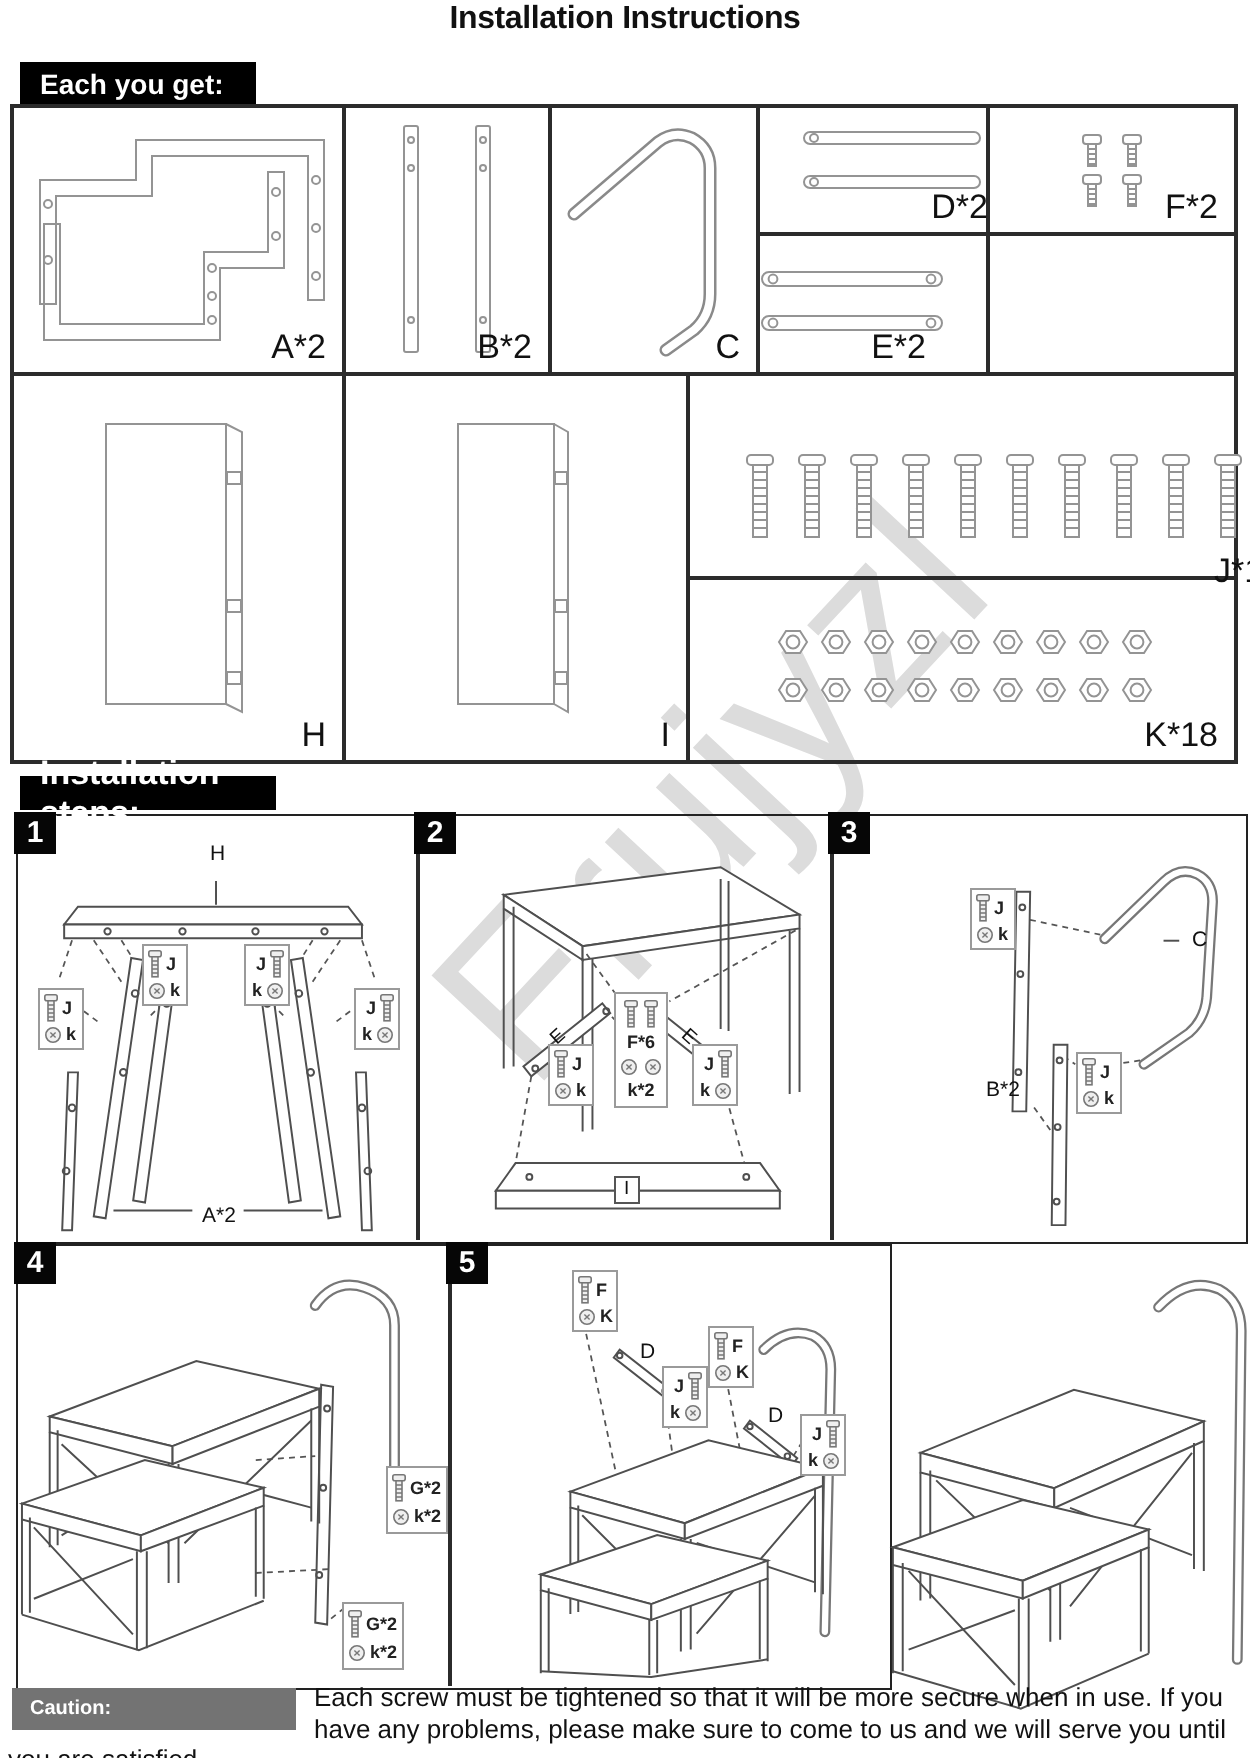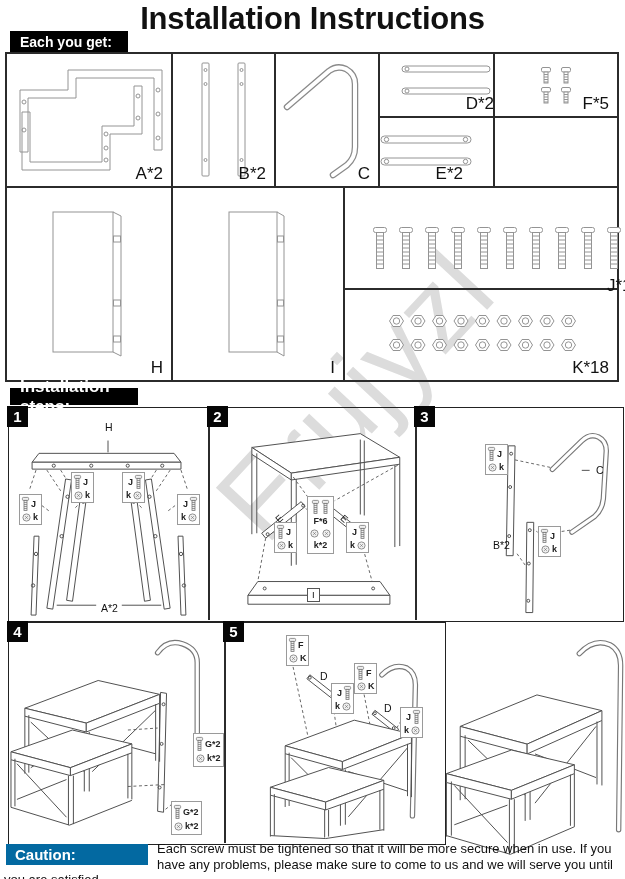--- a/index.html
+++ b/index.html
@@ -5,21 +5,21 @@
   html,body { margin:0; padding:0; background:#fff; }
   .page { position:relative; width:625px; height:879px; background:#fff; overflow:hidden;
           font-family:"Liberation Sans", sans-serif; color:#111; }
   .page * { box-sizing:border-box; }
 
   
   .wm { position:absolute; left:355px; top:395px; transform:translate(-50%,-50%) rotate(-47deg);
         font-size:112px; color:#dcdcdc; white-space:nowrap; z-index:0; letter-spacing:2px; }
 
   h1.title { position:absolute; left:0; top:1px; width:100%; margin:0; text-align:center;
-             font-size:31px; font-weight:bold; letter-spacing:-0.2px; z-index:2; }
+             font-size:16px; font-weight:bold; letter-spacing:-0.2px; z-index:2; }
 
   .tag { position:absolute; background:#000; color:#fff; font-weight:bold; z-index:4;
          display:flex; align-items:center; padding:0 0 0 10px; }
   #tag-what  { left:10px; top:31px;  width:118px; height:21px; font-size:14px; }
   #tag-steps { left:10px; top:388px; width:128px; height:17px; font-size:17px; }
 
   
   .grid { position:absolute; left:5px; top:52px; width:614px; height:330px;
           border:2px solid #2b2b2b; z-index:1; }
   .gl { position:absolute; background:#2b2b2b; z-index:2; }
@@ -60,21 +60,21 @@
 
   
   .dlab { position:absolute; font-size:10.5px; color:#111; z-index:3; line-height:1; }
   .ibox { border:1px solid #555; background:#fff; padding:1px 4px; font-size:9.5px; }
   .erot { transform:rotate(-42deg); font-size:9.5px; }
   .erot2{ transform:rotate(42deg);  font-size:9.5px; }
 
   
   .caution { position:absolute; left:4px; top:841px; width:612px; font-size:13px;
              line-height:15.6px; z-index:3; }
-  .caution .ctag { float:left; background:#0369a1; color:#fff; font-weight:bold; font-size:15px;
+  .caution .ctag { float:left; background:#737373; color:#fff; font-weight:bold; font-size:10px;
                    width:142px; height:21px; line-height:21px; padding-left:9px;
                    margin:3px 9px 2px 2px; }
   .final-fig { position:absolute; left:446px; top:628px; z-index:2; }
 </style>
 </head>
 <body>
 
 <div class="page">
 
   <svg width="0" height="0" style="position:absolute" aria-hidden="true">
@@ -190,21 +190,21 @@
       <span class="plab">E*2</span>
     </div>
 
     <div class="cell" style="left:488px;top:0;width:122px;height:62px">
       <svg width="46" height="40" viewBox="0 0 46 40">
         <use href="#screwF" x="8" y="2"></use>
           <use href="#screwF" x="28" y="2"></use>
         <use href="#screwF" x="8" y="22"></use>
           <use href="#screwF" x="28" y="22"></use>
       </svg>
-      <span class="plab">F*5</span>
+      <span class="plab">F*2</span>
     </div>
 
 
     <div class="cell" style="left:0;top:134px;width:164px;height:192px">
       <svg width="80" height="152" viewBox="0 0 80 152">
         <rect x="4" y="4" width="60" height="140" class="gw"></rect>
         <path class="g" d="M64 4 L72 8 L72 148 L64 144"></path>
         <rect x="64.5" y="28" width="7" height="6" class="g"></rect>
           <rect x="64.5" y="92" width="7" height="6" class="g"></rect>
           <rect x="64.5" y="128" width="7" height="6" class="g"></rect>

